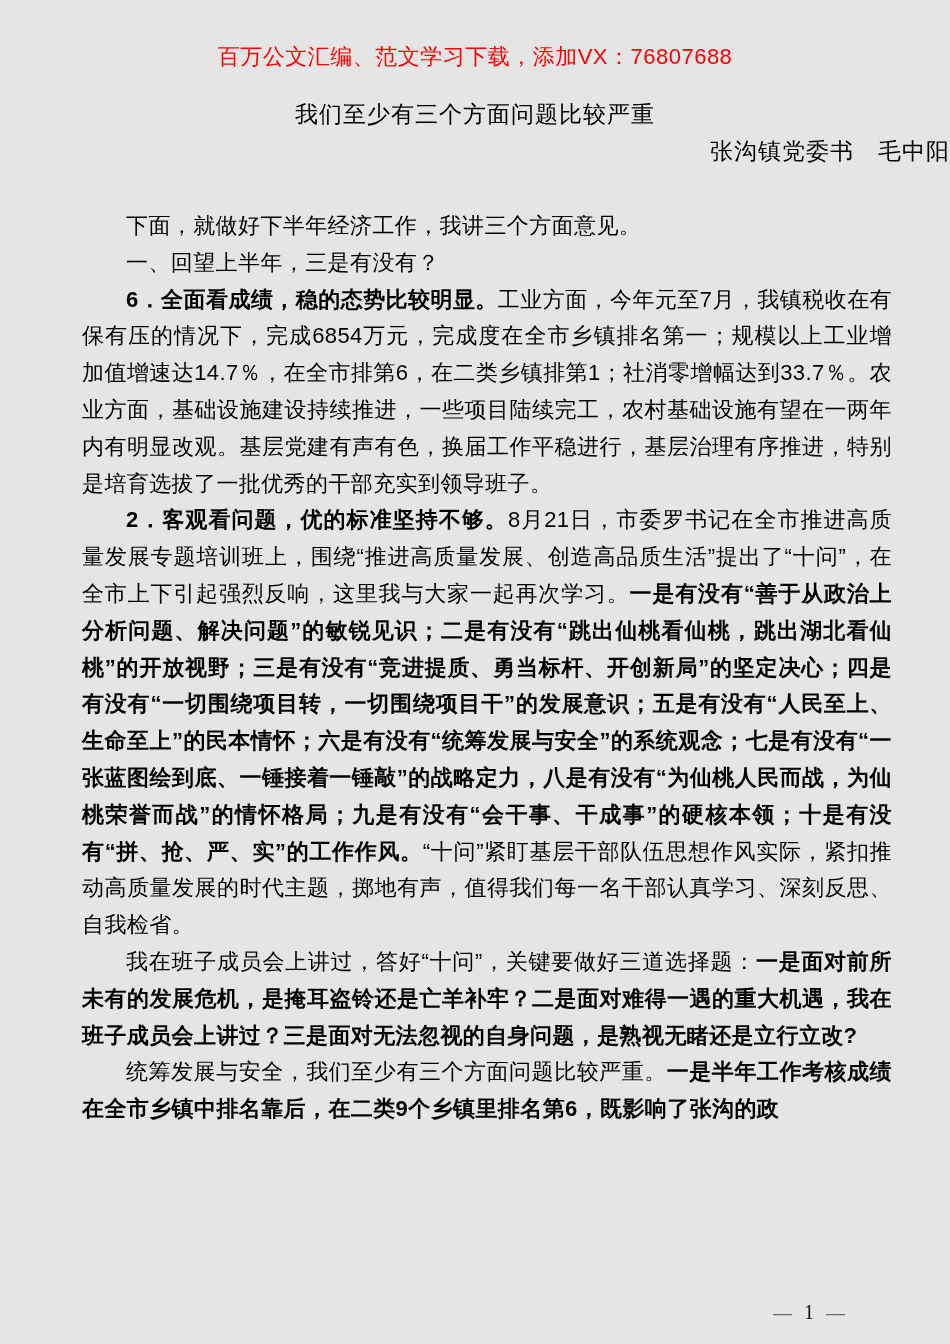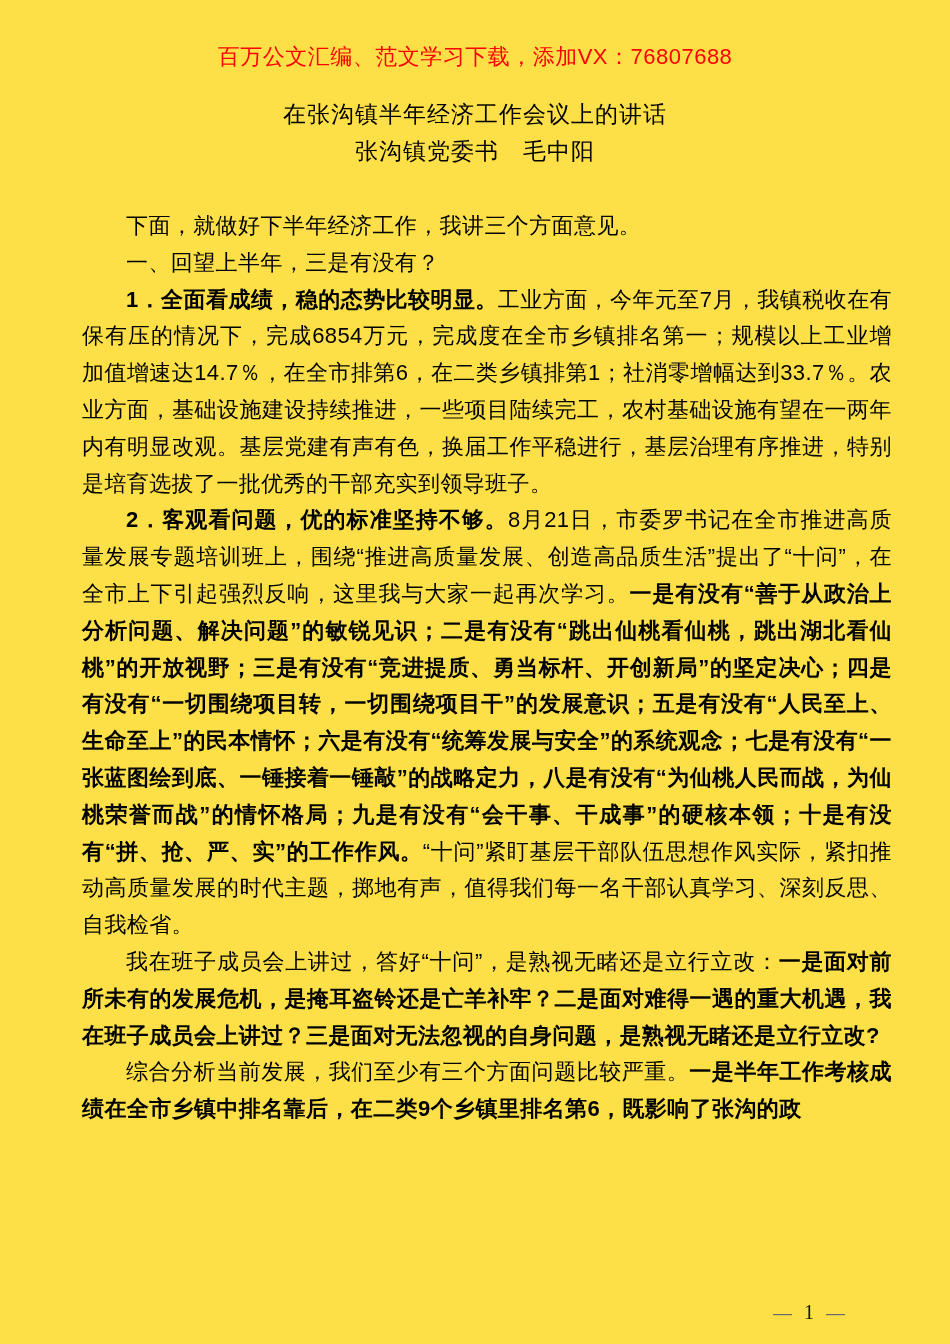--- a/index.html
+++ b/index.html
@@ -4,21 +4,21 @@
 <style>
   html, body {
     margin: 0;
     padding: 0;
     background: #ffffff;
   }
   .page {
     position: relative;
     width: 950px;
     height: 1344px;
-    background: #fde047;
+    background: #e5e5e5;
     overflow: hidden;
     font-family: "Liberation Sans", "DejaVu Sans", sans-serif;
     color: #000000;
   }
   .promo {
     padding-top: 44px;
     text-align: center;
     font-size: 22px;
     line-height: 26px;
     color: #fe0000;
@@ -26,21 +26,21 @@
   }
   .title {
     margin: 26px 0 0 0;
     text-align: center;
     font-size: 23px;
     line-height: 37px;
     font-weight: 400;
     letter-spacing: 1px;
   }
   .subtitle {
-    text-align: center;
+    text-align: right;
     font-size: 23px;
     line-height: 37px;
     letter-spacing: 1px;
   }
   .doc-body {
     margin: 38px 58px 0 82px;
     font-size: 22px;
     line-height: 36.8px;
     text-align: justify;
     text-justify: inter-ideograph;
@@ -72,31 +72,31 @@
     margin: 0 12px;
   }
 </style>
 </head>
 <body>
 
 <div class="page">
 
   <div class="promo" style="color: rgb(254, 0, 0);">百万公文汇编、范文学习下载，添加VX：76807688</div>
 
-  <h1 class="title">在张沟镇半年经济工作会议上的讲话</h1>
+  <h1 class="title">我们至少有三个方面问题比较严重</h1>
 
   <div class="subtitle">张沟镇党委书　毛中阳</div>
 
 
   <div class="doc-body" id="doc-body">
       <p><span>下面，就做好下半年经济工作，我讲三个方面意见。</span></p>
       <p><span>一、回望上半年，三是有没有？</span></p>
-      <p><span class="b">1．全面看成绩，稳的态势比较明显。</span><span>工业方面，今年元至7月，我镇税收在有保有压的情况下，完成6854万元，完成度在全市乡镇排名第一；规模以上工业增加值增速达14.7％，在全市排第6，在二类乡镇排第1；社消零增幅达到33.7％。农业方面，基础设施建设持续推进，一些项目陆续完工，农村基础设施有望在一两年内有明显改观。基层党建有声有色，换届工作平稳进行，基层治理有序推进，特别是培育选拔了一批优秀的干部充实到领导班子。</span></p>
+      <p><span class="b">6．全面看成绩，稳的态势比较明显。</span><span>工业方面，今年元至7月，我镇税收在有保有压的情况下，完成6854万元，完成度在全市乡镇排名第一；规模以上工业增加值增速达14.7％，在全市排第6，在二类乡镇排第1；社消零增幅达到33.7％。农业方面，基础设施建设持续推进，一些项目陆续完工，农村基础设施有望在一两年内有明显改观。基层党建有声有色，换届工作平稳进行，基层治理有序推进，特别是培育选拔了一批优秀的干部充实到领导班子。</span></p>
       <p><span class="b">2．客观看问题，优的标准坚持不够。</span><span>8月21日，市委罗书记在全市推进高质量发展专题培训班上，围绕“推进高质量发展、创造高品质生活”提出了“十问”，在全市上下引起强烈反响，这里我与大家一起再次学习。</span><span class="b">一是有没有“善于从政治上分析问题、解决问题”的敏锐见识；二是有没有“跳出仙桃看仙桃，跳出湖北看仙桃”的开放视野；三是有没有“竞进提质、勇当标杆、开创新局”的坚定决心；四是有没有“一切围绕项目转，一切围绕项目干”的发展意识；五是有没有“人民至上、生命至上”的民本情怀；六是有没有“统筹发展与安全”的系统观念；七是有没有“一张蓝图绘到底、一锤接着一锤敲”的战略定力，八是有没有“为仙桃人民而战，为仙桃荣誉而战”的情怀格局；九是有没有“会干事、干成事”的硬核本领；十是有没有“拼、抢、严、实”的工作作风。</span><span>“十问”紧盯基层干部队伍思想作风实际，紧扣推动高质量发展的时代主题，掷地有声，值得我们每一名干部认真学习、深刻反思、自我检省。</span></p>
-      <p><span>我在班子成员会上讲过，答好“十问”，是熟视无睹还是立行立改：</span><span class="b">一是面对前所未有的发展危机，是掩耳盗铃还是亡羊补牢？二是面对难得一遇的重大机遇，我在班子成员会上讲过？三是面对无法忽视的自身问题，是熟视无睹还是立行立改?</span></p>
-      <p><span>综合分析当前发展，我们至少有三个方面问题比较严重。</span><span class="b">一是半年工作考核成绩在全市乡镇中排名靠后，在二类9个乡镇里排名第6，既影响了张沟的政</span></p>
+      <p><span>我在班子成员会上讲过，答好“十问”，关键要做好三道选择题：</span><span class="b">一是面对前所未有的发展危机，是掩耳盗铃还是亡羊补牢？二是面对难得一遇的重大机遇，我在班子成员会上讲过？三是面对无法忽视的自身问题，是熟视无睹还是立行立改?</span></p>
+      <p><span>统筹发展与安全，我们至少有三个方面问题比较严重。</span><span class="b">一是半年工作考核成绩在全市乡镇中排名靠后，在二类9个乡镇里排名第6，既影响了张沟的政</span></p>
     </div>
 
   <div class="footer">
     <span class="dash">—</span><span class="num">1</span><span class="dash">—</span>
   </div>
 
 </div>
 
 </body></html>

